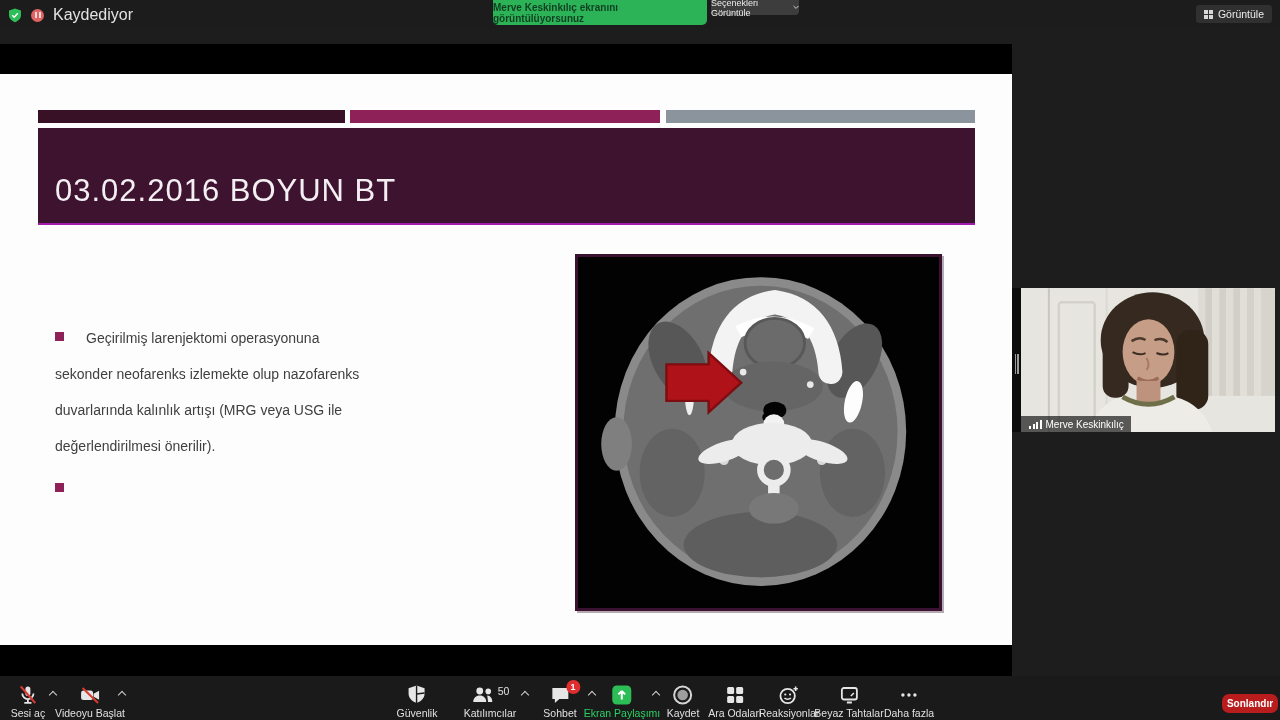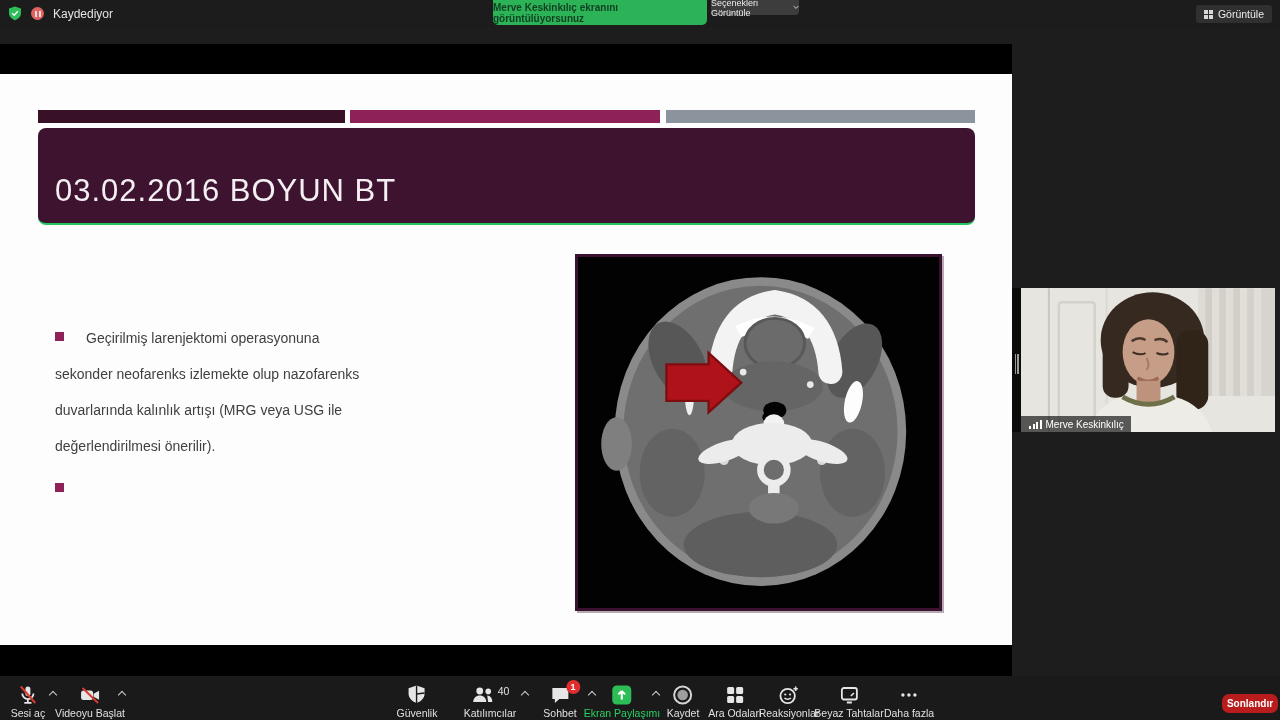--- a/index.html
+++ b/index.html
@@ -7,21 +7,21 @@
   body {
     position:relative; overflow:hidden;
     background:#1d1d1d;
     font-family:"Liberation Sans", sans-serif;
     -webkit-font-smoothing:antialiased;
   }
 
   
   .topbar { position:absolute; left:0; top:0; width:1280px; height:28px; background:#1c1c1c; z-index:30; }
   .tb-left { position:absolute; left:8px; top:6px; display:flex; align-items:center; gap:9px; }
-  .rec-label { font-size:12px; color:#e3e3e3; }
+  .rec-label { font-size:16px; color:#e3e3e3; }
   .rec-dot { width:13px; height:13px; border-radius:50%; background:#e06363; display:flex; align-items:center; justify-content:center; gap:2px; }
   .rec-dot i { display:block; width:2px; height:6px; background:#f8d9d9; }
   .share-banner {
     position:absolute; left:493px; top:0; width:214px; height:25px;
     background:#2cb257; border-radius:0 0 5px 5px;
     font-size:10px; font-weight:bold; color:#113f21;
     display:flex; align-items:center; justify-content:center;
   }
   .opts-btn {
     position:absolute; left:711px; top:0; width:88px; height:15px;
@@ -42,24 +42,23 @@
   .slide              { position:absolute; left:0; top:74px;  width:1012px; height:571px; background:#fdfdfd; }
   .share-black-bottom { position:absolute; left:0; top:645px; width:1012px; height:31px; background:#000; }
 
   .bar { position:absolute; height:13px; top:36px; }
   .bar1 { left:38px;  width:307px; background:#391126; }
   .bar2 { left:350px; width:310px; background:#8f2159; }
   .bar3 { left:666px; width:309px; background:#8b939c; }
 
   .title-block {
     position:absolute; left:38px; top:54px; width:937px; height:97px;
-    background:#3e1330; border-bottom:2px solid #22c55e;
+    background:#3e1330; border-bottom:2px solid #a21caf;
     display:flex; align-items:flex-end;
     padding:0 0 14px 17px;
-    border-radius:8px;
   }
   .title-block h1 {
     font-size:31px; font-weight:400; letter-spacing:1px; color:#f3eff2;
   }
 
   .bullets { position:absolute; left:55px; top:246px; width:486px; }
   .bullet-para { font-size:14px; line-height:36px; color:#3f3f3f; margin-bottom:7px; }
   .bullet-sq {
     display:inline-block; width:9px; height:9px; background:#8f2159;
     margin-right:22px; transform:translateY(-2px);
@@ -321,21 +320,21 @@
   </div>
 
   <div class="titem" style="left:490px">
     <span class="ticon">
       <svg width="24" height="22" viewBox="0 0 24 22">
         <circle cx="9" cy="7" r="3.4" fill="#e6e6e6"></circle>
         <path d="M2.5 18 c0-4.2 2.8-6.6 6.5-6.6 s6.5 2.4 6.5 6.6 Z" fill="#e6e6e6"></path>
         <circle cx="17.5" cy="7.4" r="2.8" fill="#e6e6e6"></circle>
         <path d="M16.5 11.5 c3.2.3 5 2.6 5 6.5 h-4.2" fill="#e6e6e6"></path>
       </svg>
-      <span class="tcount">40</span>
+      <span class="tcount">50</span>
     </span>
     <span class="tlabel">Katılımcılar</span>
   </div>
   <div class="tchev" style="left:521px"></div>
 
   <div class="titem" style="left:560px">
     <span class="ticon">
       <svg width="22" height="22" viewBox="0 0 22 22">
         <path d="M3 4 h16 v11 h-9 l-4.5 4 v-4 H3 Z" fill="#e6e6e6" rx="3"></path>
       </svg>

